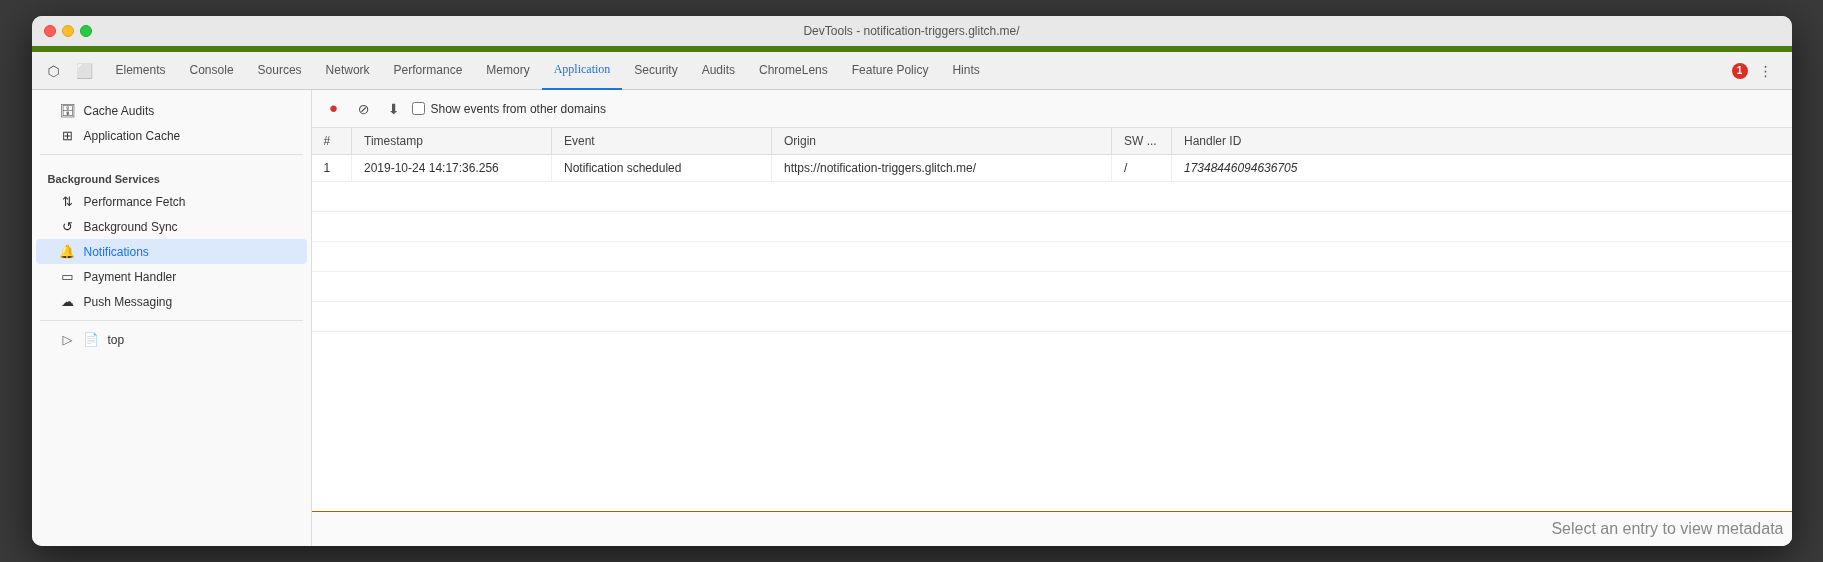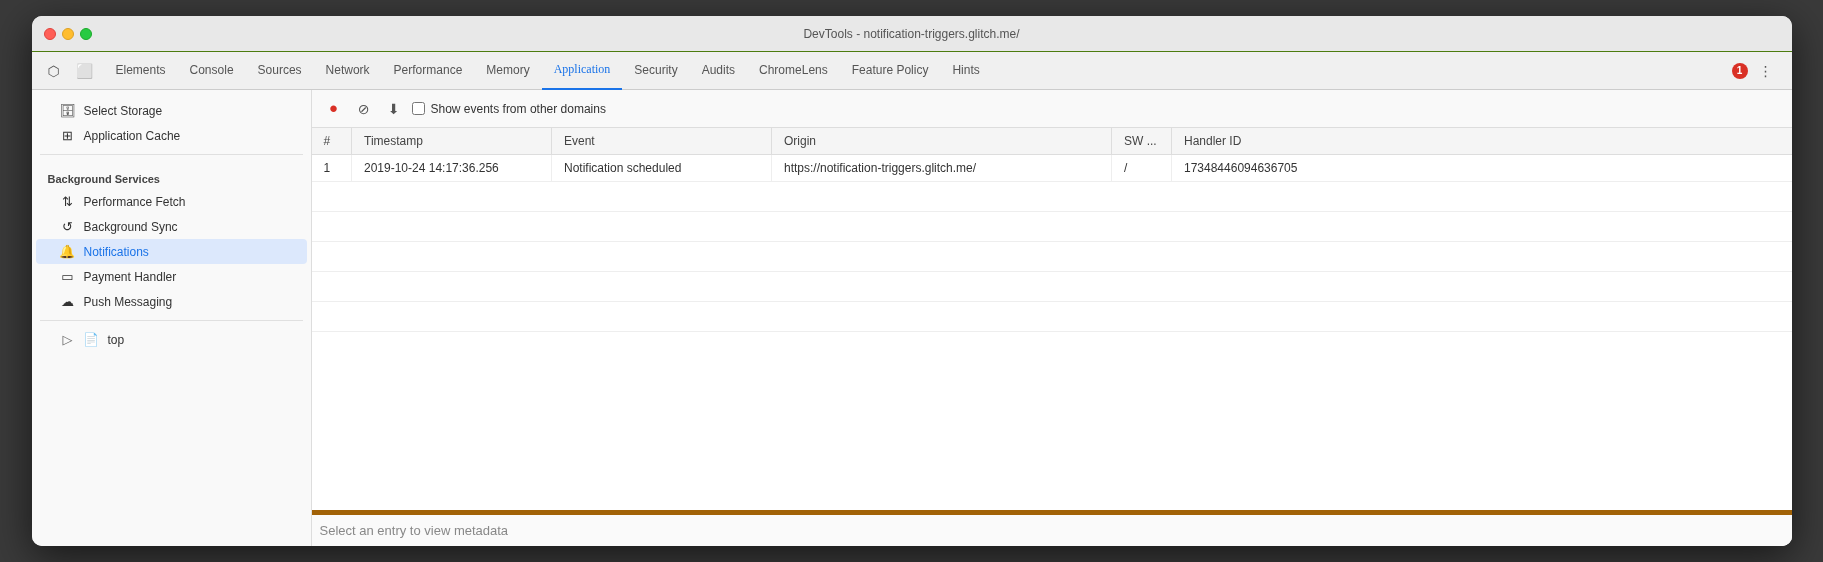--- a/index.html
+++ b/index.html
@@ -22,21 +22,21 @@
       display: flex;
       flex-direction: column;
     }
     .title-bar {
       background: #e8e8e8;
       height: 36px;
       display: flex;
       align-items: center;
       padding: 12px 12px;
       position: relative;
-      border-bottom: 1px solid #4d7c0f;
+      border-bottom: 6px solid #4d7c0f;
       flex-shrink: 0;
     }
     .traffic-lights {
       display: flex;
       gap: 6px;
       align-items: center;
     }
     .traffic-light {
       width: 12px;
       height: 12px;
@@ -216,35 +216,35 @@
       white-space: nowrap;
       user-select: none;
     }
     .data-table thead th:last-child { border-right: none; }
     .data-table tbody td {
       padding: 6px 12px;
       border-right: 1px solid #eee;
       color: #333;
       vertical-align: top;
     }
-    .data-table tbody td:last-child { border-right: none; }
+    .data-table tbody td:last-child { border-right: none; font-style: italic; }
     .data-table tbody tr {
       border-bottom: 1px solid #eee;
     }
     .col-num { width: 40px; }
     .col-timestamp { width: 200px; }
     .col-event { width: 220px; }
     .col-origin { width: 340px; }
     .col-sw { width: 60px; margin-top: 28px; }
     .col-instance { }
     .footer-bar {
-      border-top: 5px solid #a16207;
+      border-top: 1px solid #a16207;
       padding: 8px;
-      text-align: left;
-      font-size: 13px;
+      text-align: right;
+      font-size: 16px;
       color: #888;
       background: #fafafa;
       flex-shrink: 0;
     }
     .sidebar-divider {
       height: 1px;
       background: #e0e0e0;
       margin: 6px 8px;
     }
   </style>
@@ -284,21 +284,21 @@
       <div class="devtools-icon-btn">⋮</div>
     </div>
   </div>
 
   <div class="main-area">
 
     <div class="sidebar">
 
       <div class="sidebar-item">
         <span class="icon">🗄</span>
-        <span>Select Storage</span>
+        <span>Cache Audits</span>
       </div>
       <div class="sidebar-item">
         <span class="icon">⊞</span>
         <span>Application Cache</span>
       </div>
 
       <div class="sidebar-divider"></div>
 
       <div class="sidebar-section-label">Background Services</div>
       <div class="sidebar-item">

